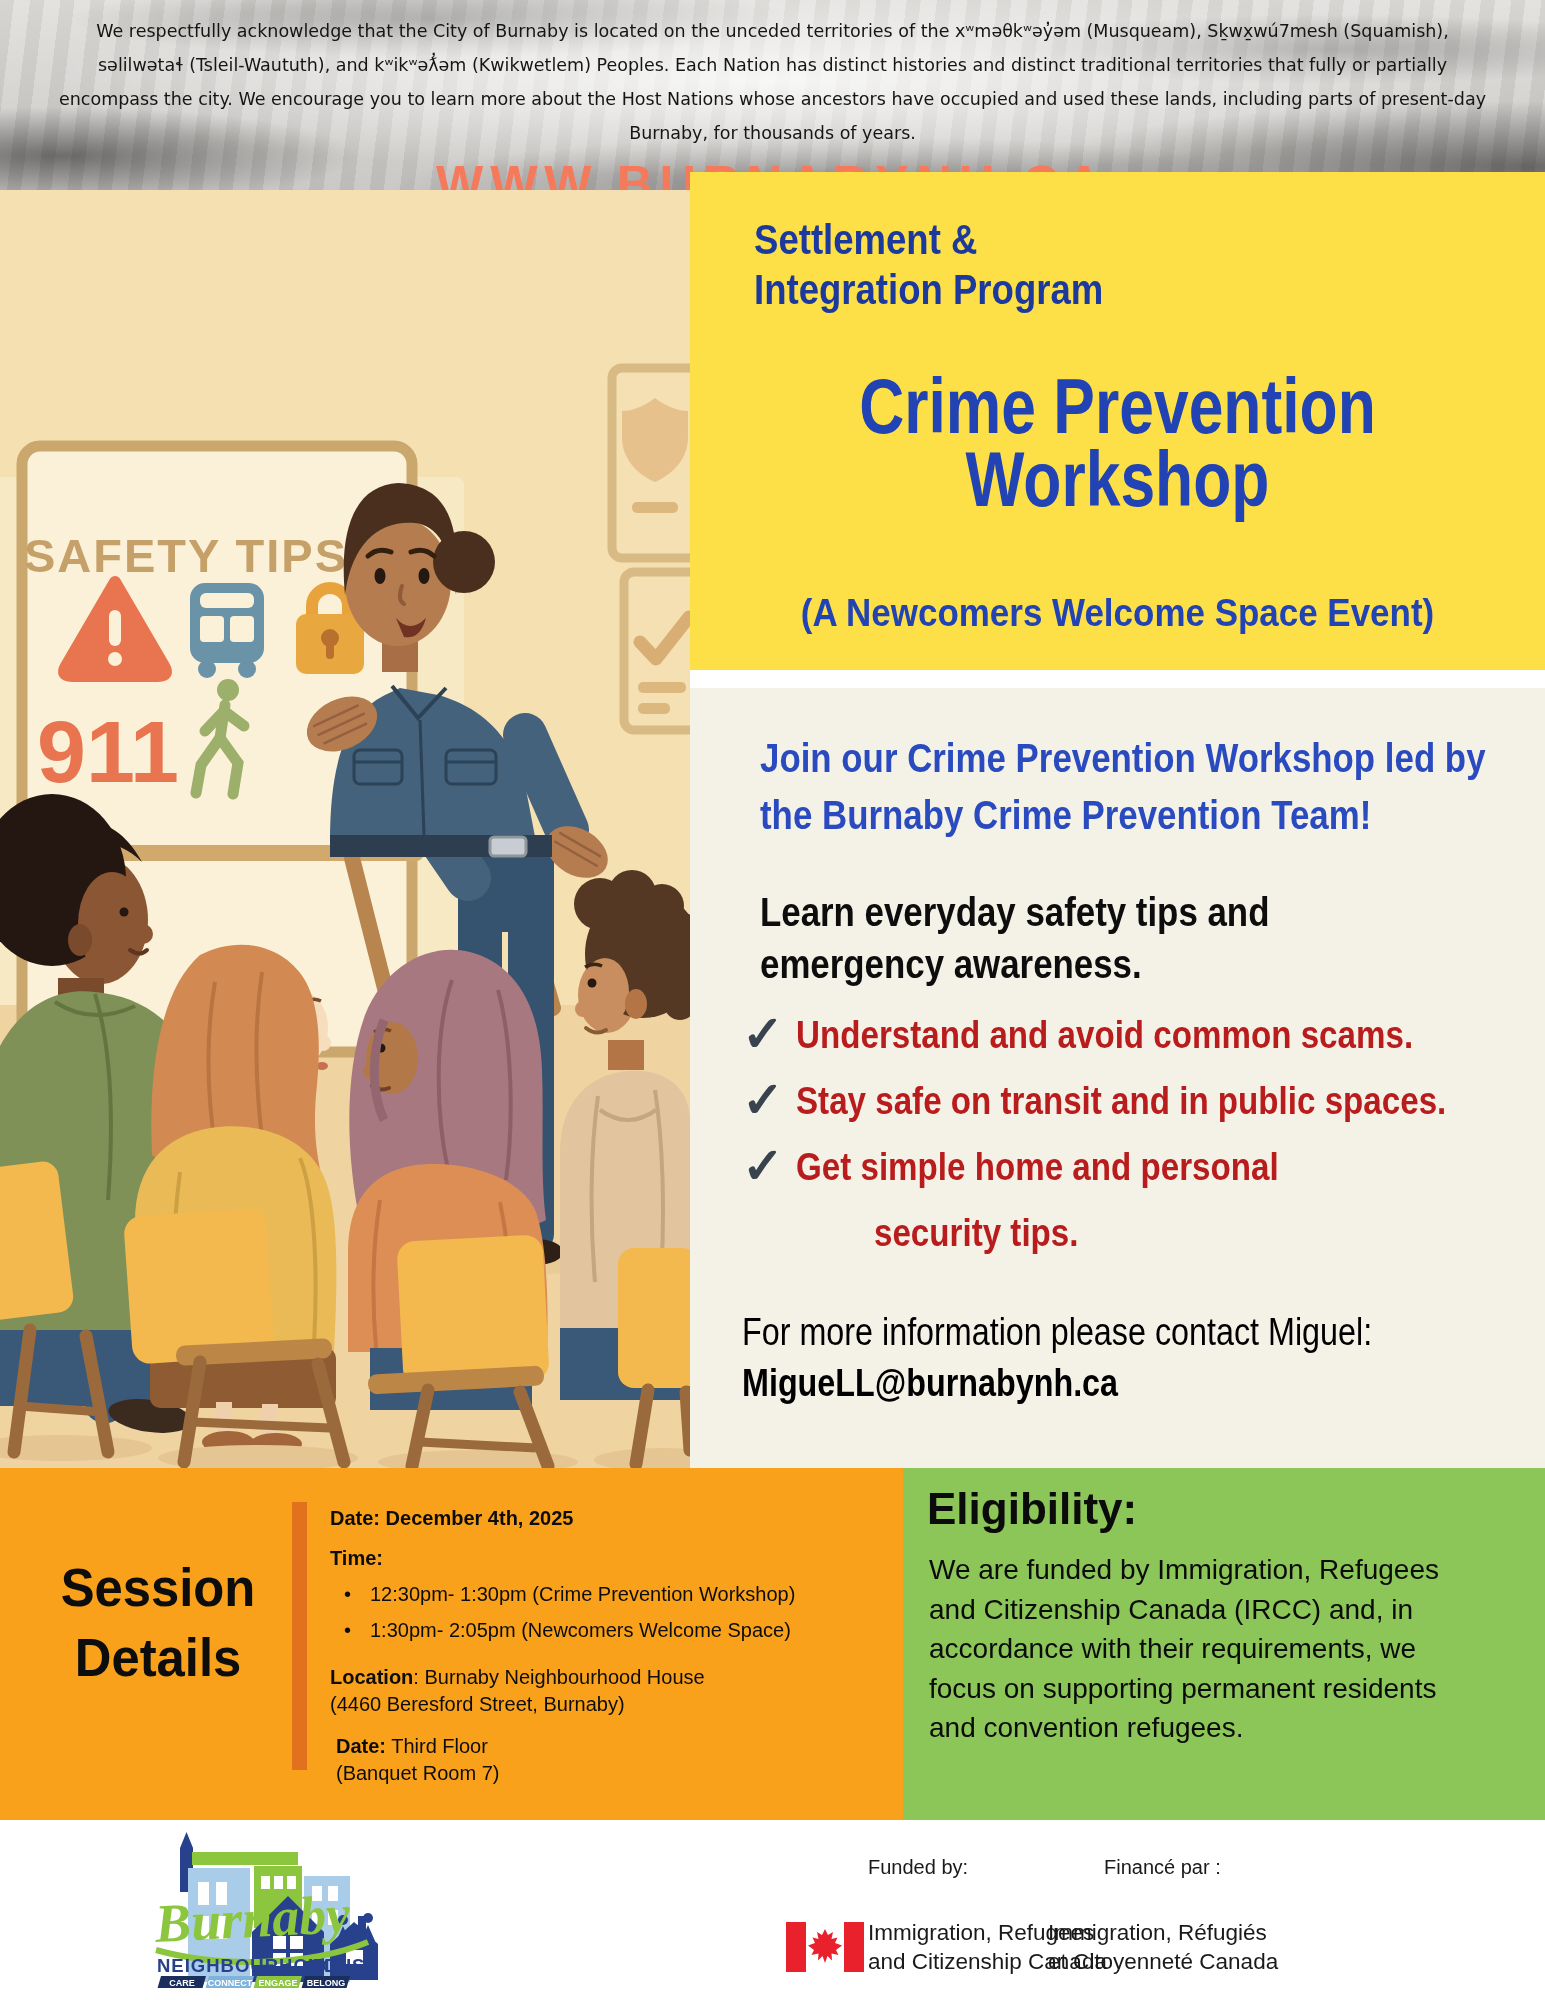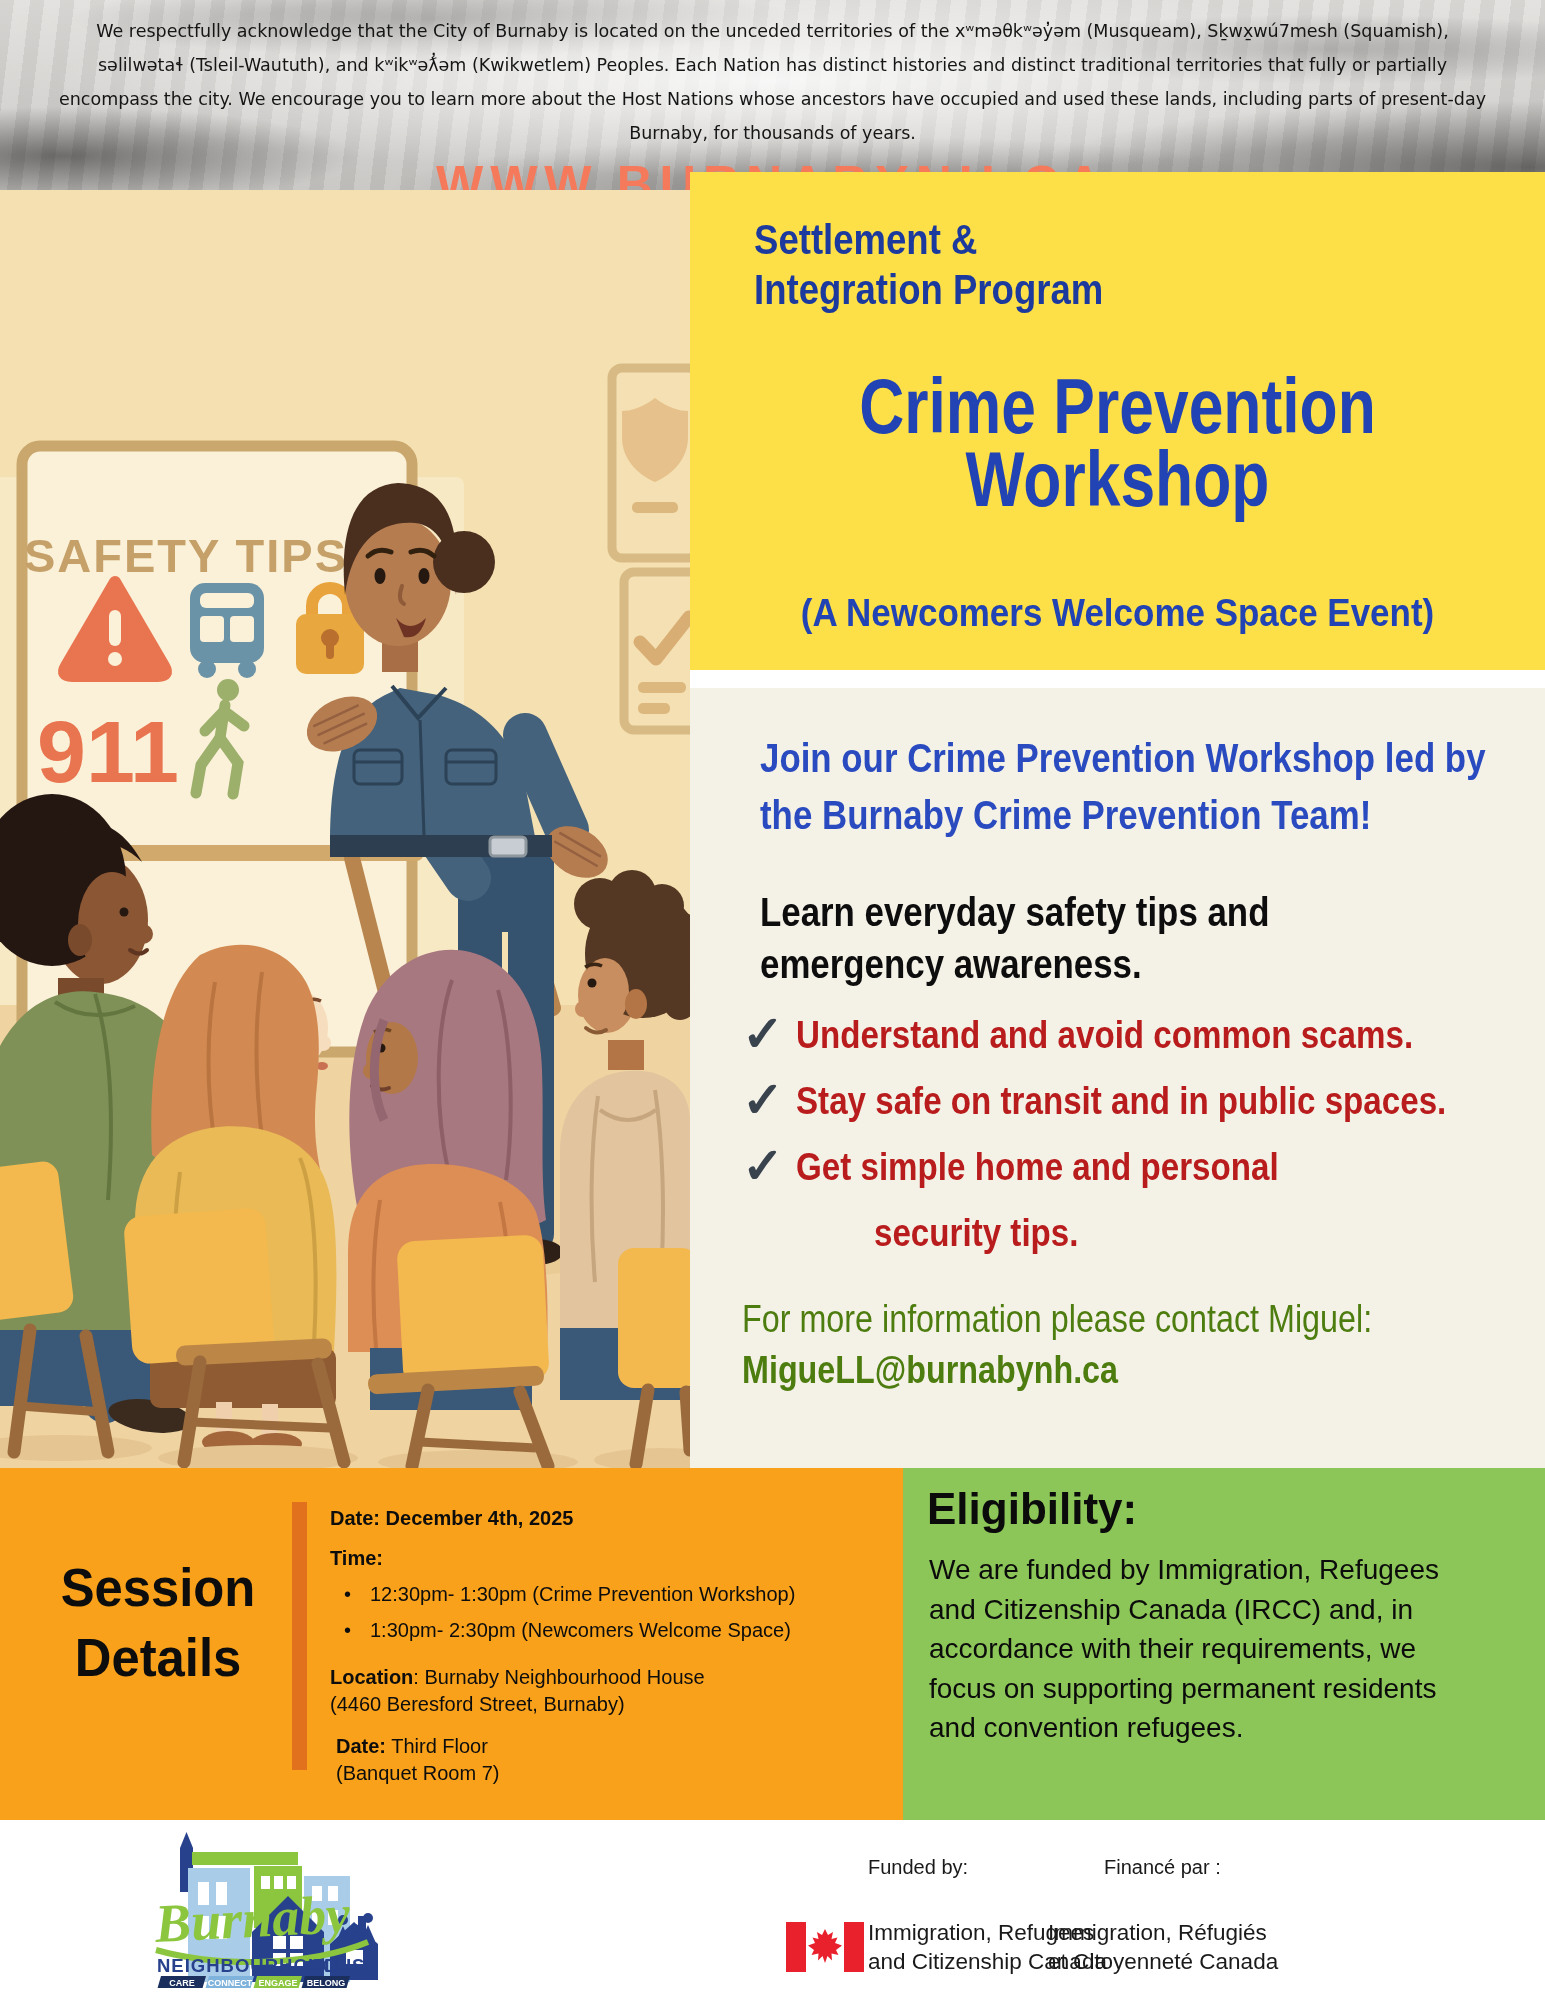--- a/index.html
+++ b/index.html
@@ -55,21 +55,21 @@
   
   .intro { position:absolute; left:70px; top:42px; color:#2A4BC0;
            font-size:41px; font-weight:bold; line-height:57px; }
   .lead  { position:absolute; left:70px; top:198px; color:#0D0D0D;
            font-size:41px; font-weight:bold; line-height:52px; }
   .checks { position:absolute; left:52px; top:322px; }
   .check-row { display:flex; align-items:flex-start; margin-bottom:16px; }
   .check-mark { font-size:50px; font-weight:bold; color:#39434E; line-height:48px; margin-right:12px; }
   .check-text { font-size:39px; font-weight:bold; color:#b91c1c; line-height:50px; }
   .check-cont { margin-left:132px; margin-top:6px; }
-  .contact { position:absolute; left:52px; top:606px; color:#4d7c0f; font-size:38px; line-height:51px; }
+  .contact { position:absolute; left:52px; top:619px; color:#000000; font-size:38px; line-height:51px; }
   .contact .email { font-weight:bold; }
 
   
   .s-head { position:absolute; left:22px; top:84px; width:272px; text-align:center;
             font-size:54px; font-weight:bold; line-height:70px; }
   .s-head .sxc { transform:scaleX(.94); }
   .s-div { position:absolute; left:292px; top:34px; width:15px; height:268px; background:#E2711D; }
   .s-info { position:absolute; left:330px; top:30px; width:560px; font-size:20px; line-height:25px; }
   .s-date { margin-top:8px; font-weight:bold; }
   .s-time-label { margin-top:15px; font-weight:bold; }
@@ -353,21 +353,21 @@
       <span class="sxc">Details</span>
     </div>
     <div class="s-div"></div>
     <div class="s-info">
       <div class="s-date">Date: December 4th, 2025</div>
       <div class="s-time-label">Time:</div>
       <div class="s-bullet">
         <span class="dot">•</span><span>12:30pm- 1:30pm (Crime Prevention Workshop)</span>
       </div>
       <div class="s-bullet">
-        <span class="dot">•</span><span>1:30pm- 2:30pm (Newcomers Welcome Space)</span>
+        <span class="dot">•</span><span>1:30pm- 2:05pm (Newcomers Welcome Space)</span>
       </div>
       <div class="s-loc">
         <span class="bold">Location</span><span>: Burnaby Neighbourhood House</span><br>
         <span>(4460 Beresford Street, Burnaby)</span>
       </div>
       <div class="s-room">
         <span class="bold">Date:</span><span> Third Floor</span><br>
         <span>(Banquet Room 7)</span>
       </div>
     </div>

